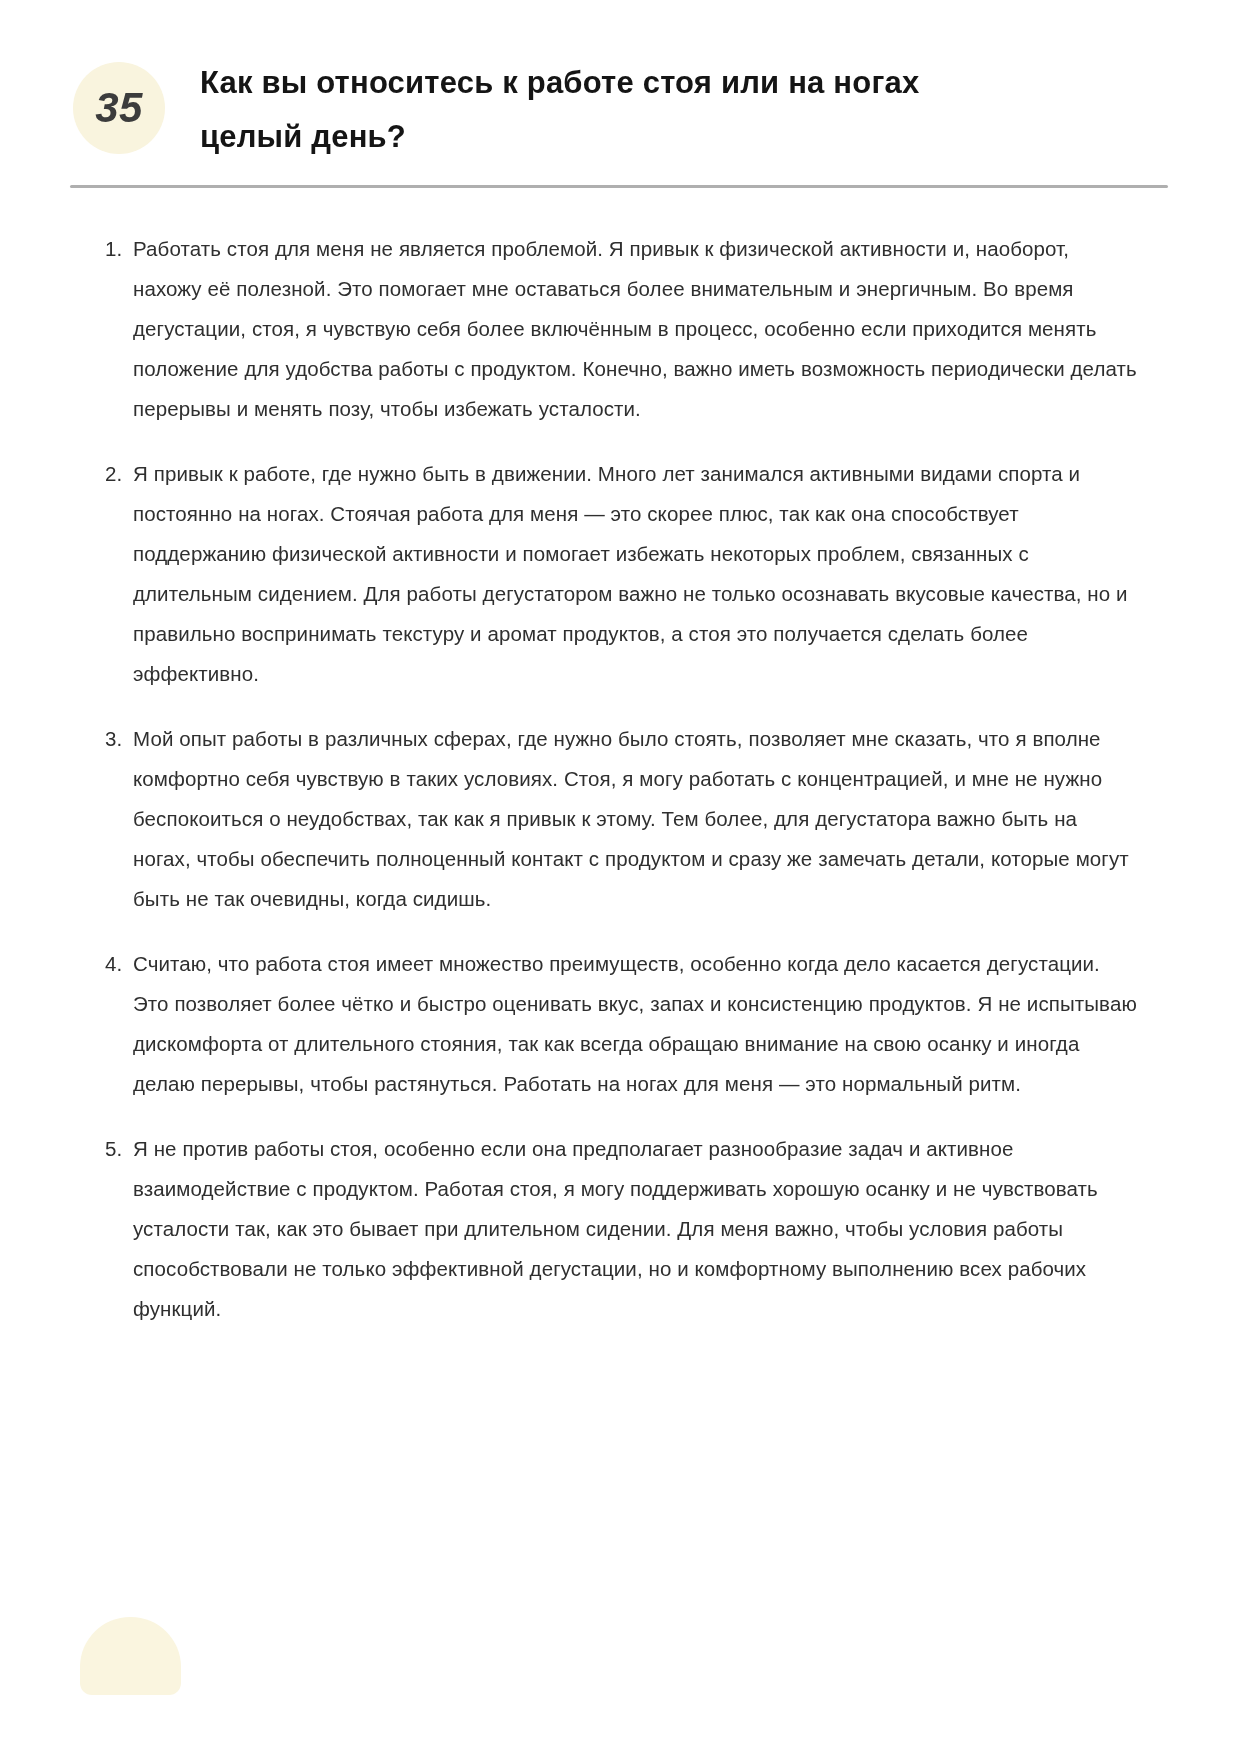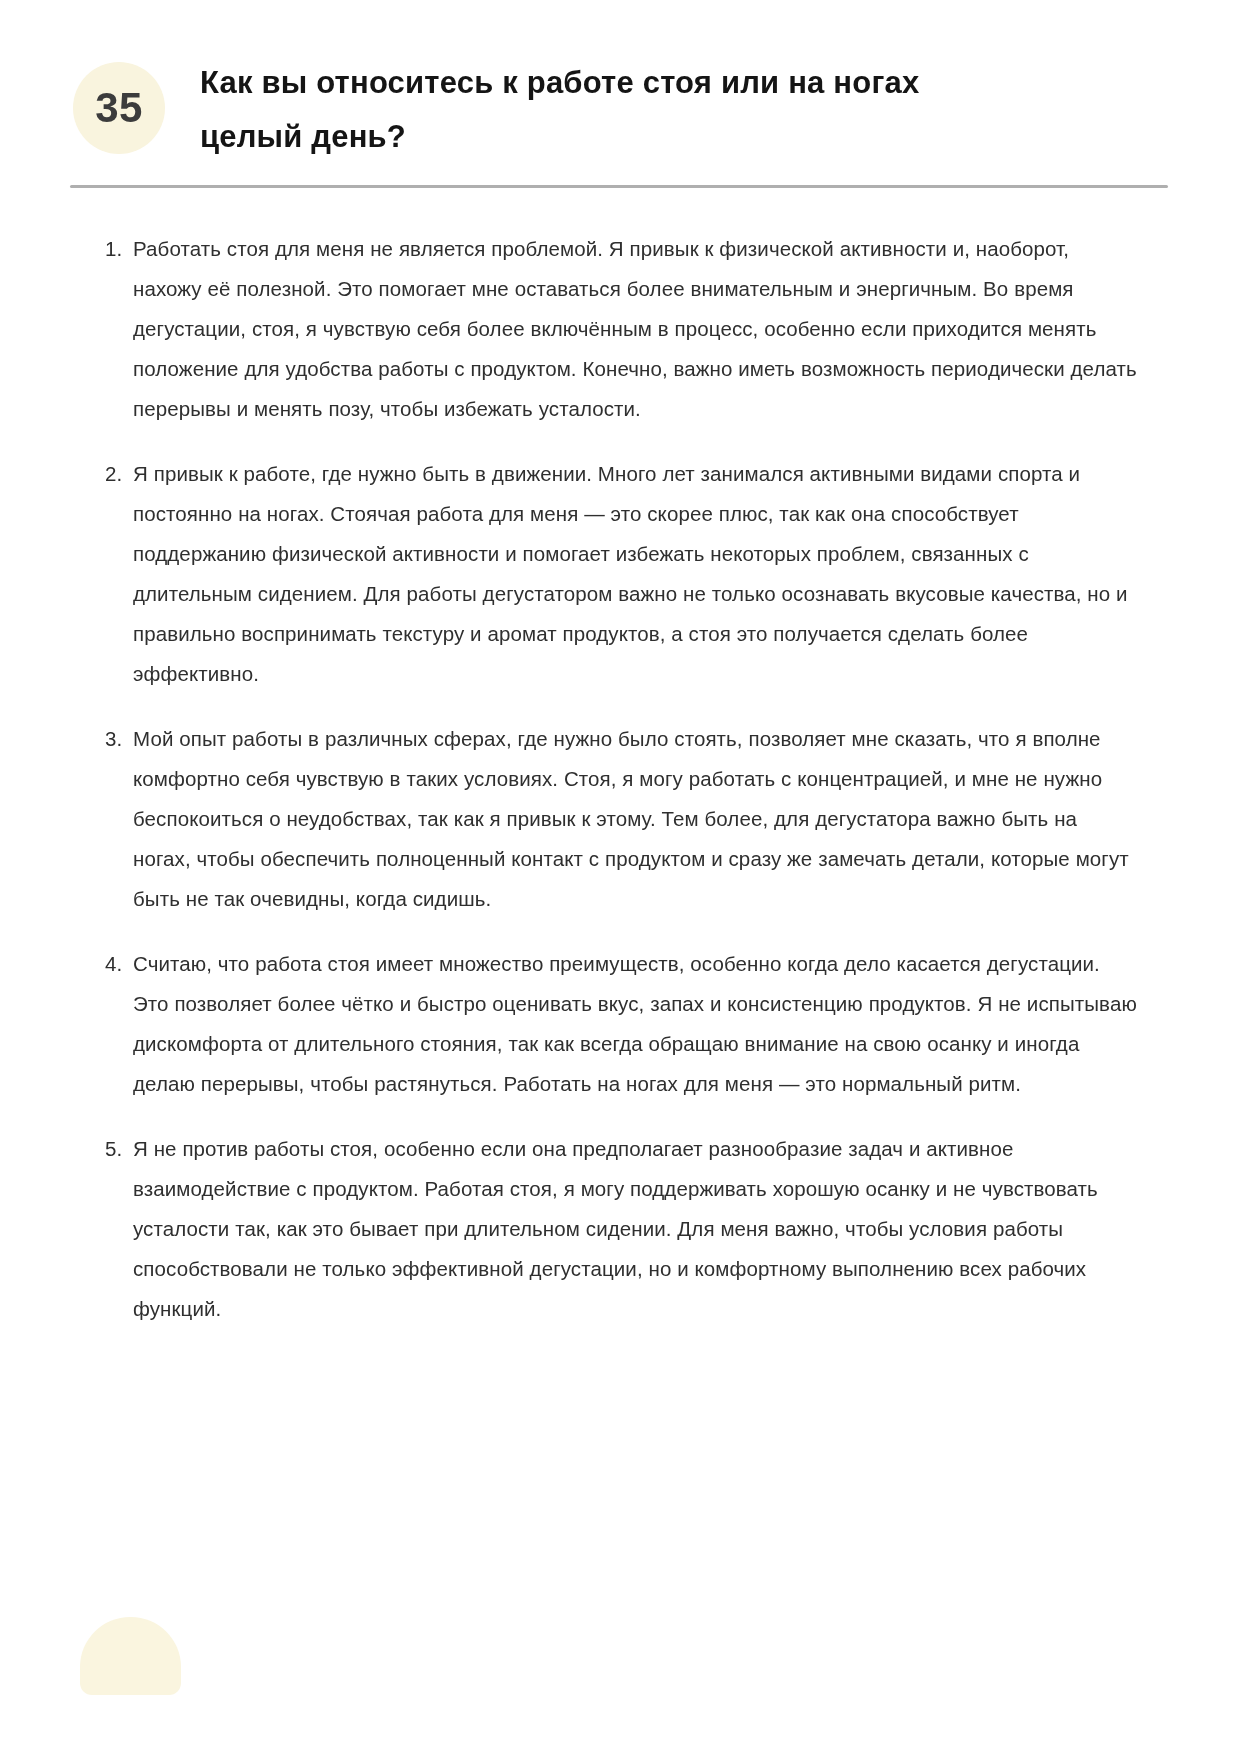--- a/index.html
+++ b/index.html
@@ -32,20 +32,21 @@
     background: #F9F4DE;
     display: flex;
     align-items: center;
     justify-content: center;
   }
   .q-badge-num {
     font-size: 42px;
     font-weight: 700;
     color: #3C3C3C;
     letter-spacing: 0.5px;
+    font-style: italic;
   }
   .q-title {
     position: absolute;
     left: 200px;
     top: 56px;
     width: 820px;
     font-size: 31px;
     font-weight: 700;
     color: #151515;
     line-height: 54px;

